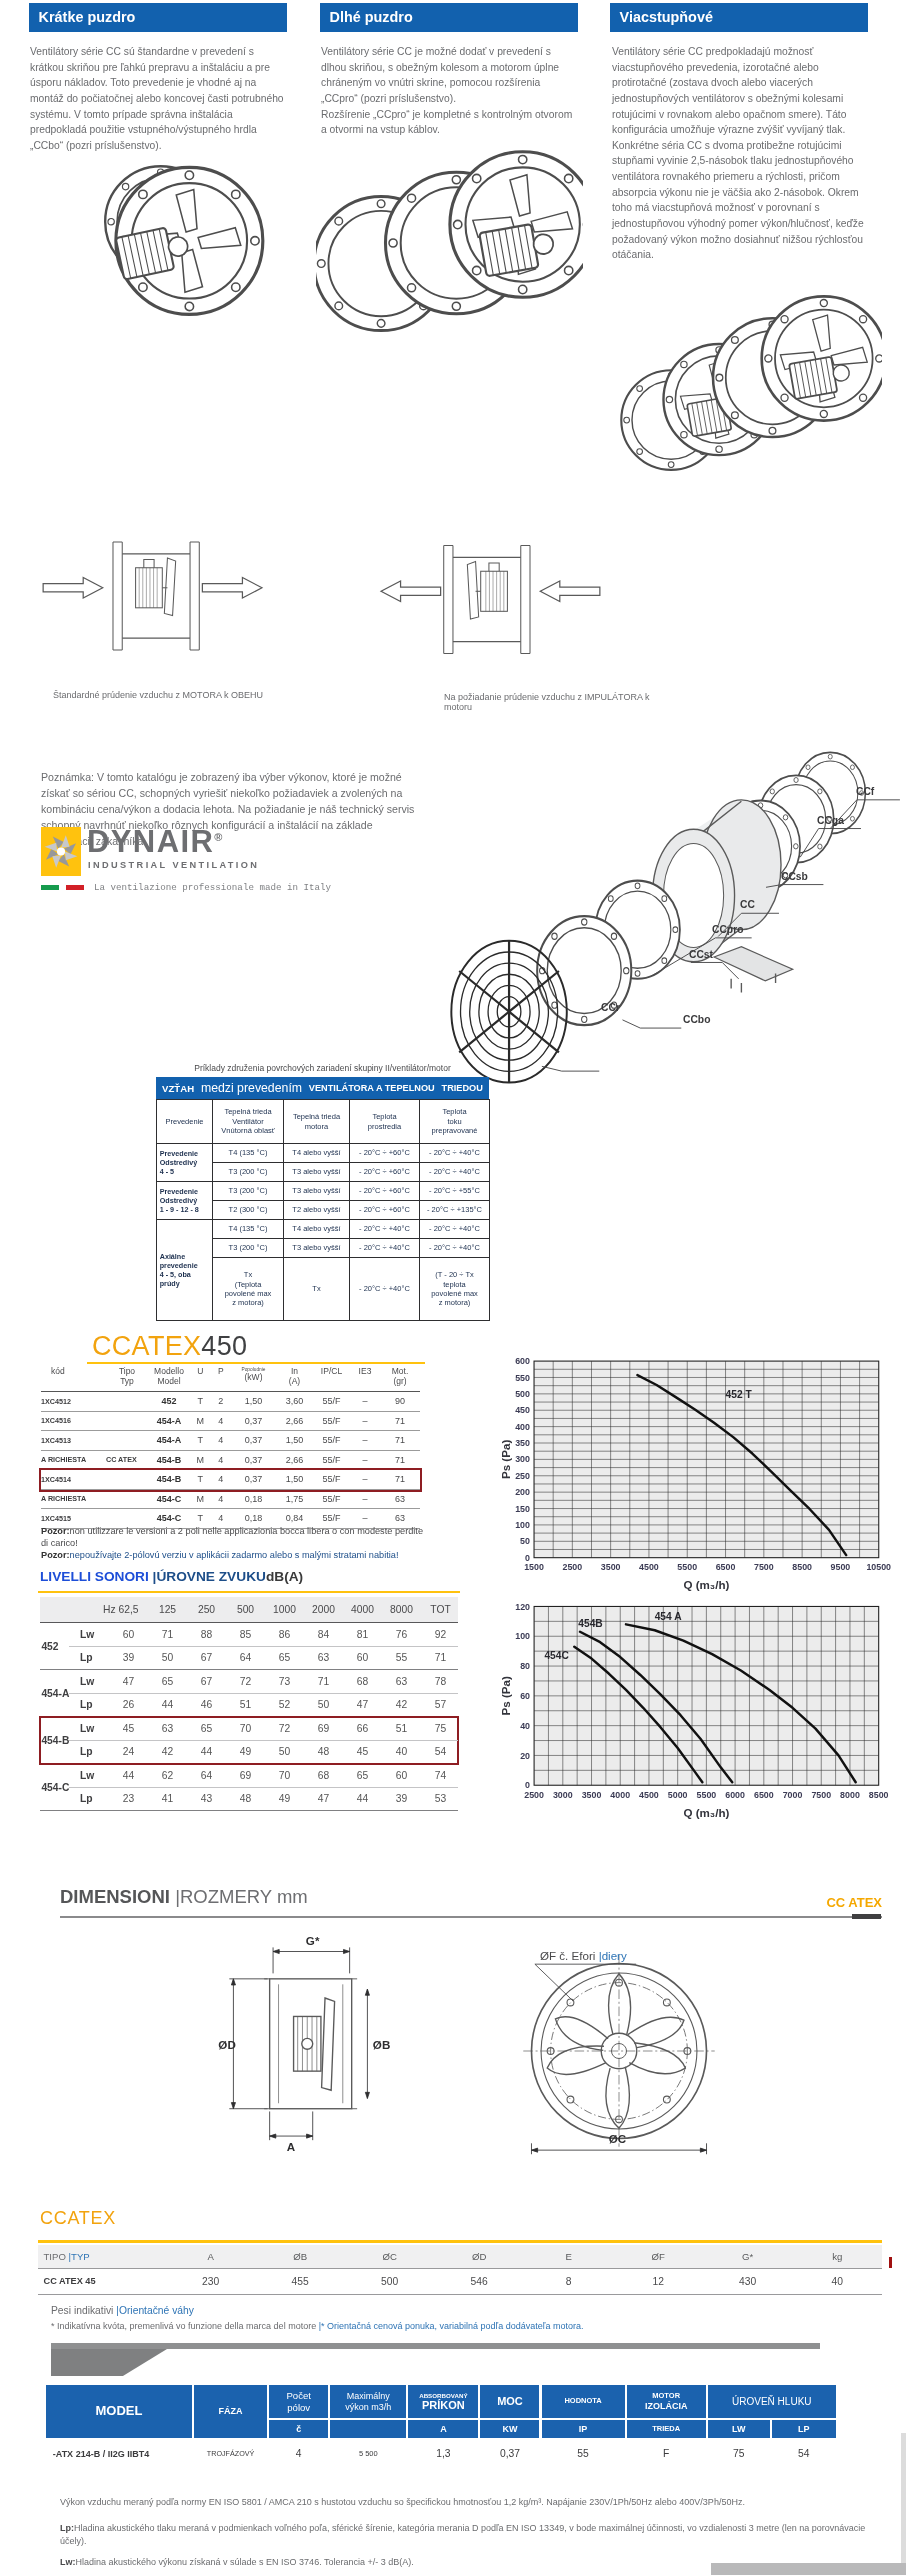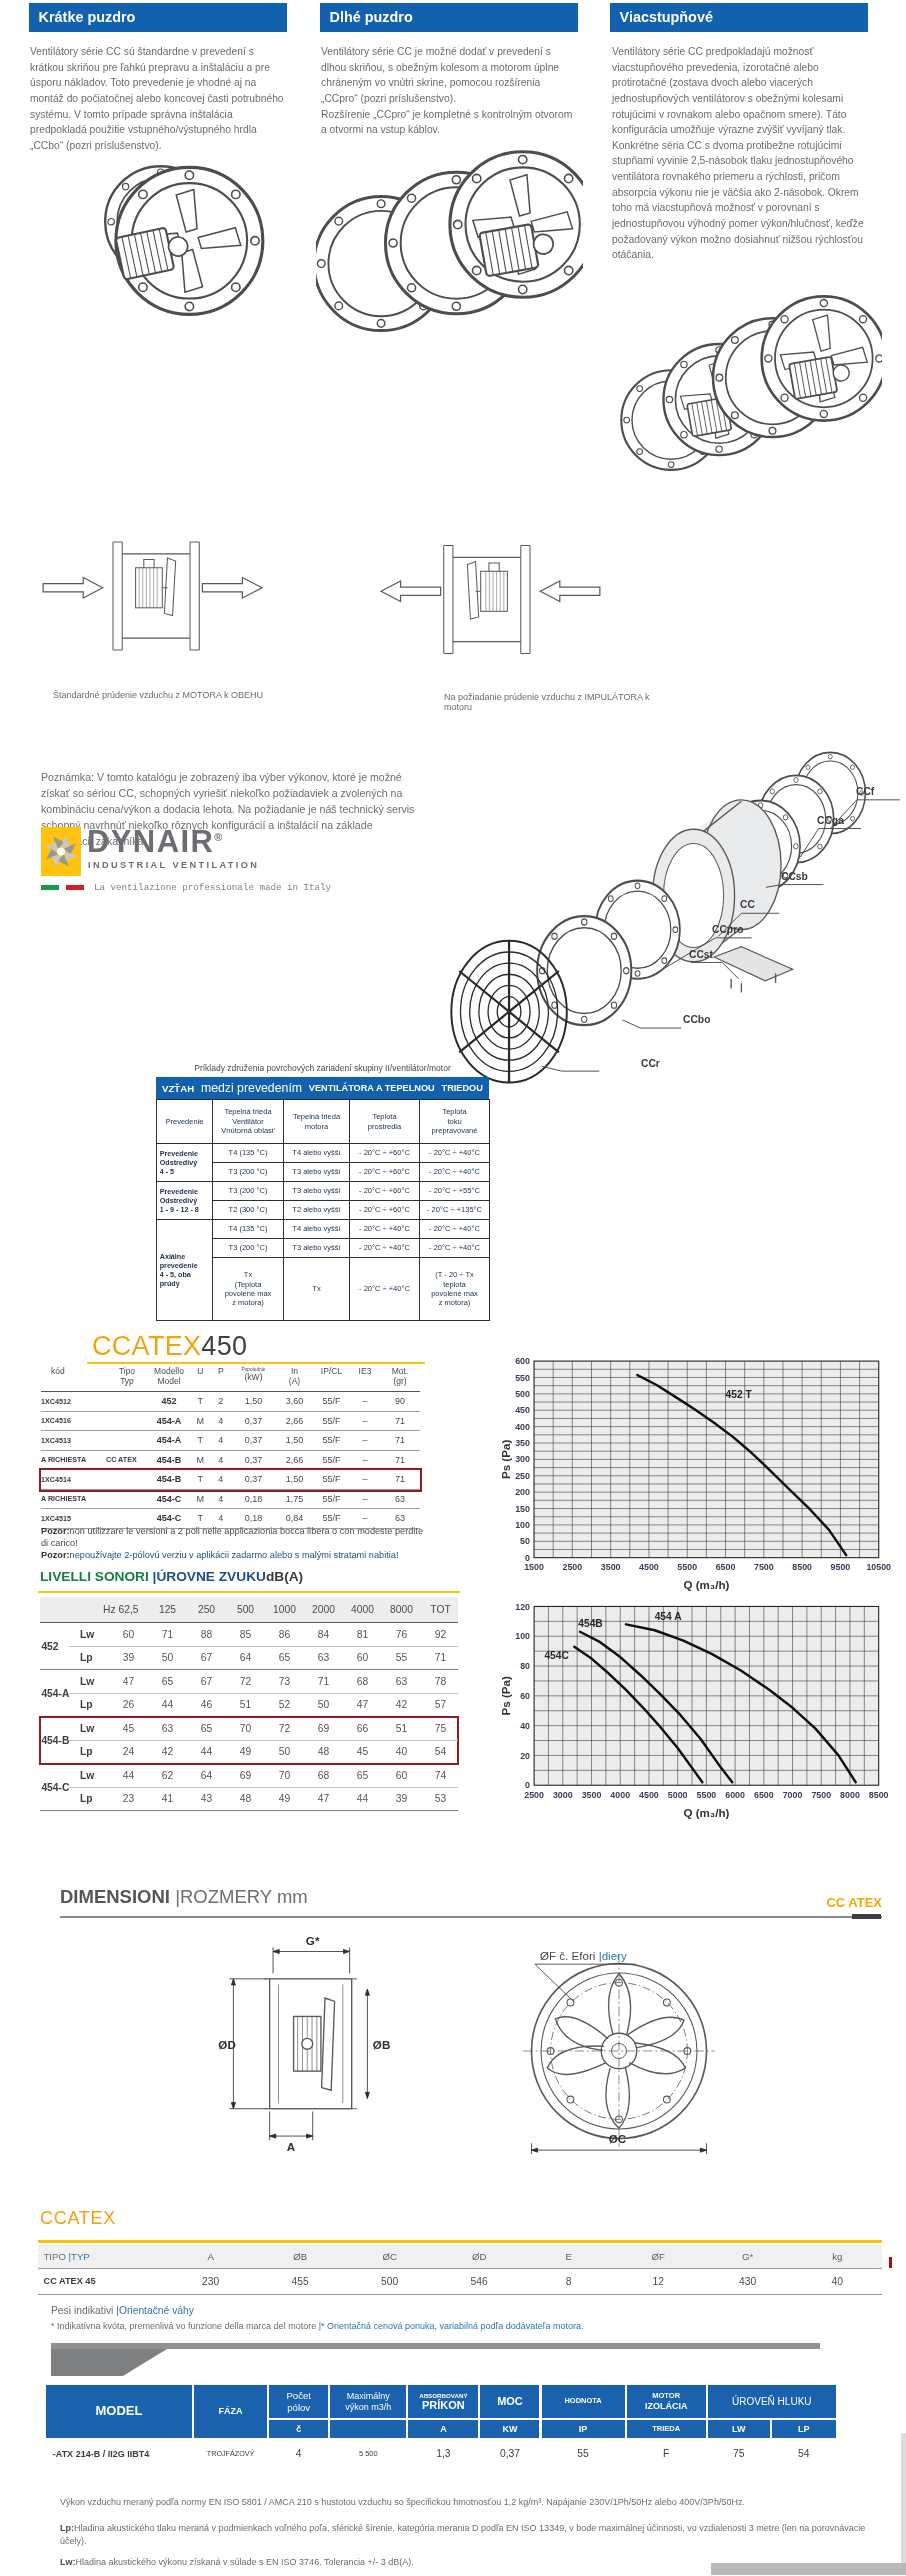--- a/index.html
+++ b/index.html
@@ -248,21 +248,21 @@
       <path d="M178,520 L207,527 H262"></path>
     </g>
   </svg>
   <div class="abs xlabel" style="left:856px;top:786px;">CCf</div>
   <div class="abs xlabel" style="left:817px;top:815px;">CCga</div>
   <div class="abs xlabel" style="left:781px;top:871px;">CCsb</div>
   <div class="abs xlabel" style="left:740px;top:899px;">CC</div>
   <div class="abs xlabel" style="left:712px;top:924px;">CCpro</div>
   <div class="abs xlabel" style="left:689px;top:949px;">CCst</div>
   <div class="abs xlabel" style="left:683px;top:1014px;">CCbo</div>
-  <div class="abs xlabel" style="left:601px;top:1058px;margin-left:40px;">CCr</div>
+  <div class="abs xlabel" style="left:601px;top:1002px;">CCr</div>
 
   <div class="abs rel-caption" style="left:156px;top:1063px;width:333px;">Príklady združenia povrchových zariadení skupiny II/ventilátor/motor</div>
   <div class="abs rel-bar" style="left:156px;top:1077px;width:333px;height:22px;">
     <span class="b1">VZŤAH</span>
     <span class="b2">medzi prevedením</span>
     <span class="b3">VENTILÁTORA A TEPELNOU</span>
     <span class="b3">TRIEDOU</span>
   </div>
   <table class="rel abs" style="left:156px;top:1099px;">
     <colgroup>
@@ -475,21 +475,21 @@
         <div class="c c6">0,84</div>
         <div class="c c7">55/F</div>
         <div class="c c8">–</div>
         <div class="c c9">63</div>
       </div>
     </div>
   <div class="abs cx-note" style="left:41px;top:1526px;width:383px;"><b>Pozor:</b><span>non utilizzare le versioni a 2 poli nelle applicazionia bocca libera o con modeste perdite di carico!</span></div>
   <div class="abs cx-note" style="left:41px;top:1550px;width:383px;color:#1d4e89;"><b>Pozor:</b><span>nepoužívajte 2-pólovú verziu v aplikácii zadarmo alebo s malými stratami nabitia!</span></div>
 
   <div class="abs snd-title" style="left:40px;top:1569px;">
-    <span style="color:#15803d;">LIVELLI SONORI </span><span style="color:#1d4e89;">|ÚROVNE ZVUKU</span><span style="color:#3a3a3a;">dB(A)</span>
+    <span style="color:#1d4ed8;">LIVELLI SONORI </span><span style="color:#1d4e89;">|ÚROVNE ZVUKU</span><span style="color:#3a3a3a;">dB(A)</span>
   </div>
   <div class="abs rule-y" style="left:38px;top:1591px;width:422px;height:2.4px;"></div>
   <div class="abs snd-head" style="left:40px;top:1597px;width:418px;">
       <div class="hz">Hz</div>
       <div></div>
       <div class="f">62,5</div>
       <div class="f">125</div>
       <div class="f">250</div>
       <div class="f">500</div>
       <div class="f">1000</div>

